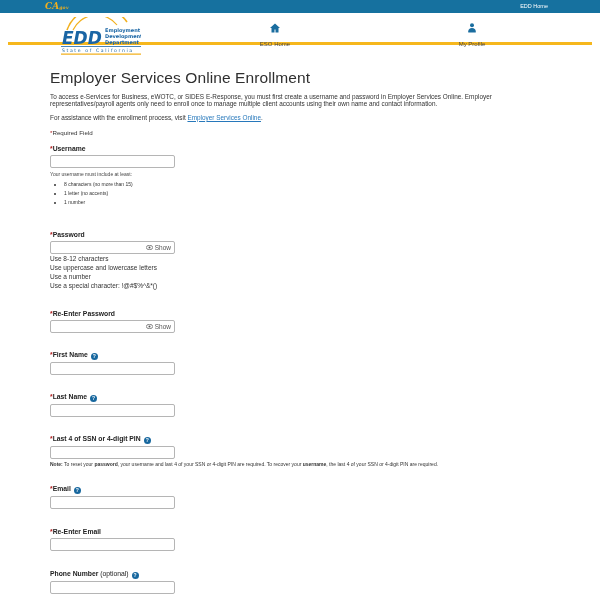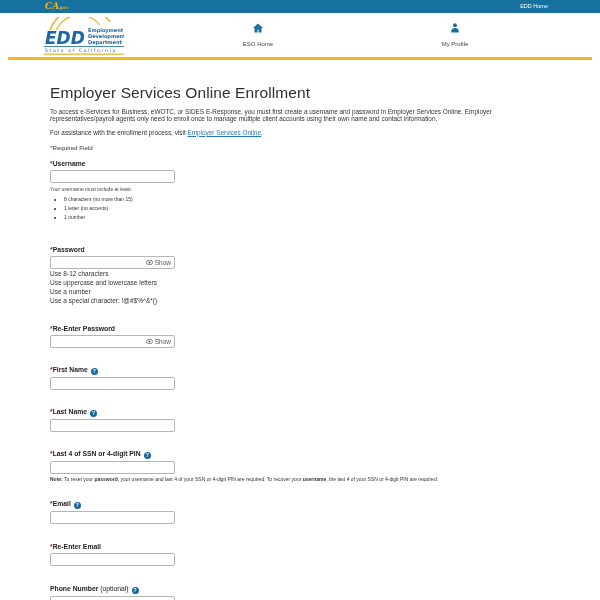--- a/index.html
+++ b/index.html
@@ -8,21 +8,21 @@
 
   
   .topbar { height:13px; background:#16719F; display:flex; align-items:center;
     justify-content:space-between; padding:0 52px 0 45px; }
   .ca-logo { color:#F2B01E; font-family:"DejaVu Serif","Liberation Serif",serif;
     font-style:italic; font-weight:bold; font-size:9px; line-height:13px; }
   .ca-logo .gov { font-size:4.5px; font-style:italic; letter-spacing:.3px; }
   .topbar-link { color:#fff; font-size:5.5px; line-height:13px; text-decoration:none; }
 
   
-  .header { position:relative; height:44px; background:#fff; }
+  .header { position:relative; height:29px; background:#fff;margin-left:17px; }
   .edd-logo { position:absolute; left:44px; top:4px; }
   .nav-item { position:absolute; top:7px; width:70px; text-align:center; cursor:pointer; }
   .nav-item.eso { left:223px; }
   .nav-item.profile { left:420px; }
   .nav-item svg { width:12px; height:12px; display:inline-block; }
   .nav-label { display:block; font-size:6px; color:#444; margin-top:3px; }
 
   .gold-rule { height:3px; background:#F6B71D; margin:0 8px; }
 
   

